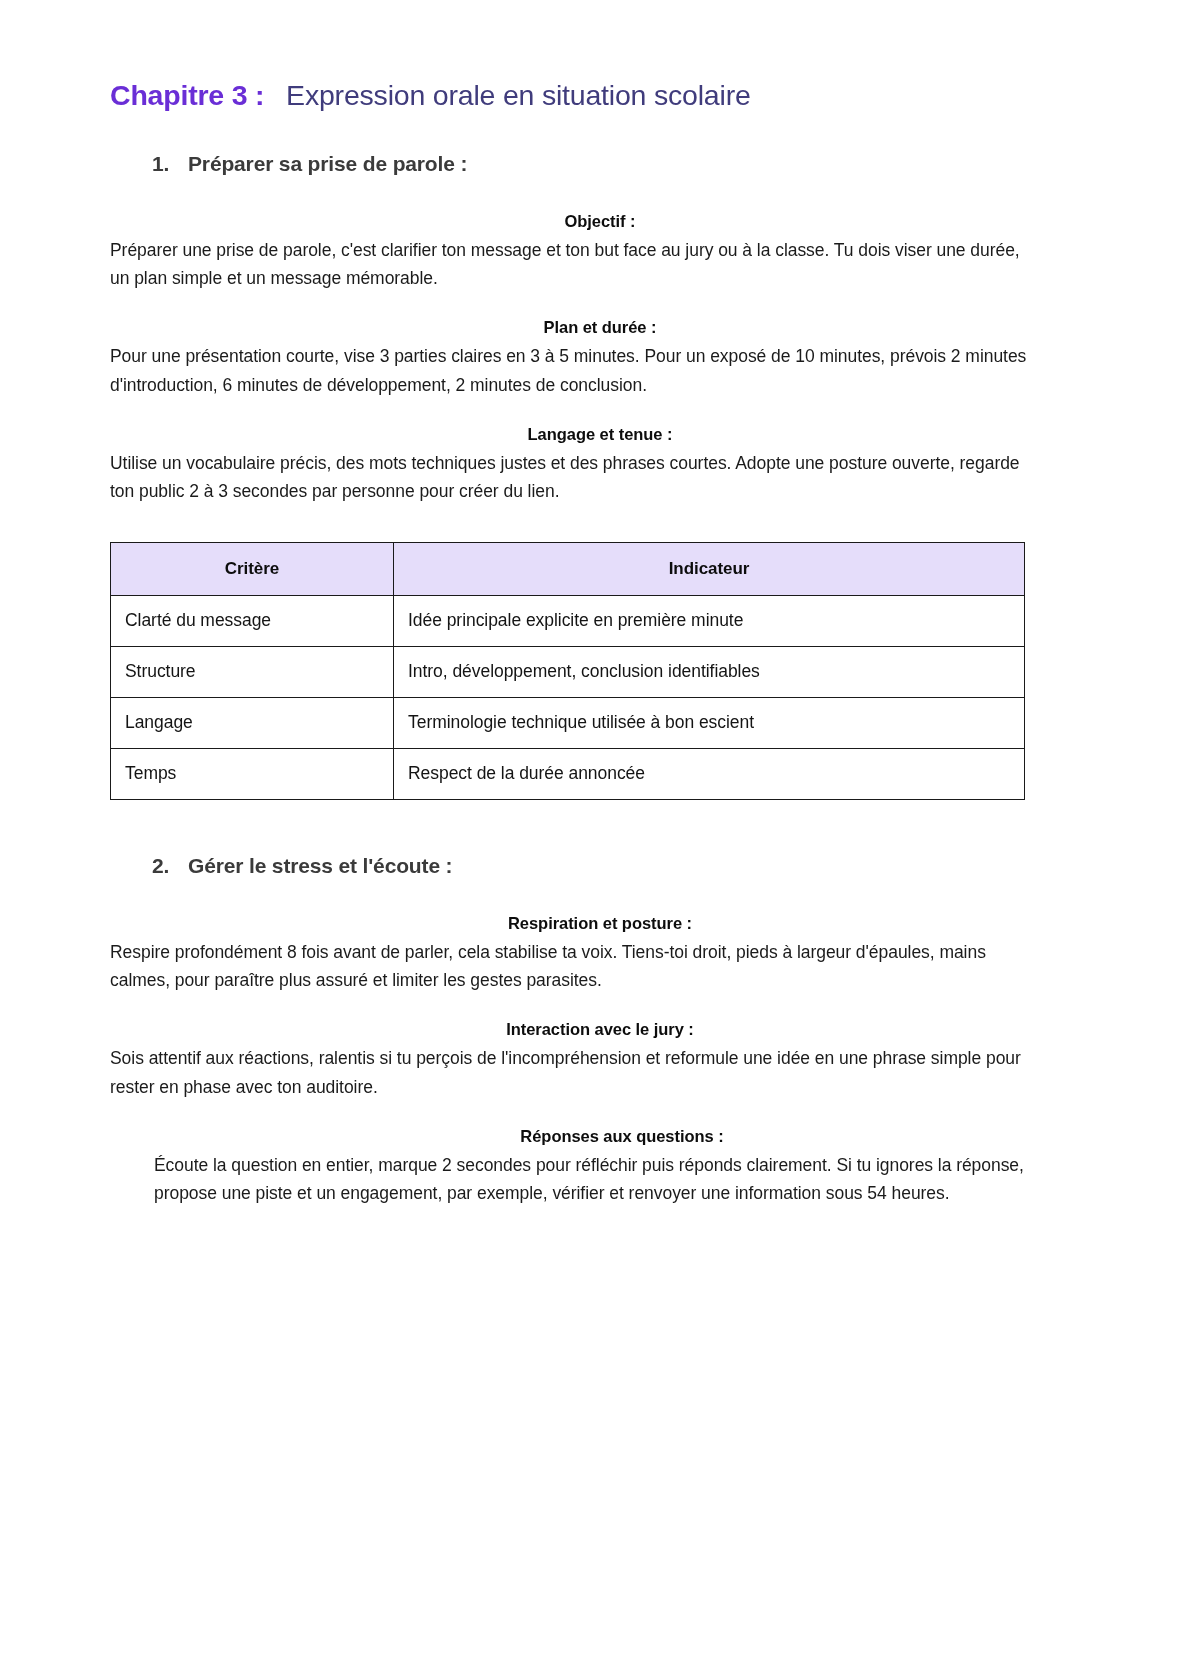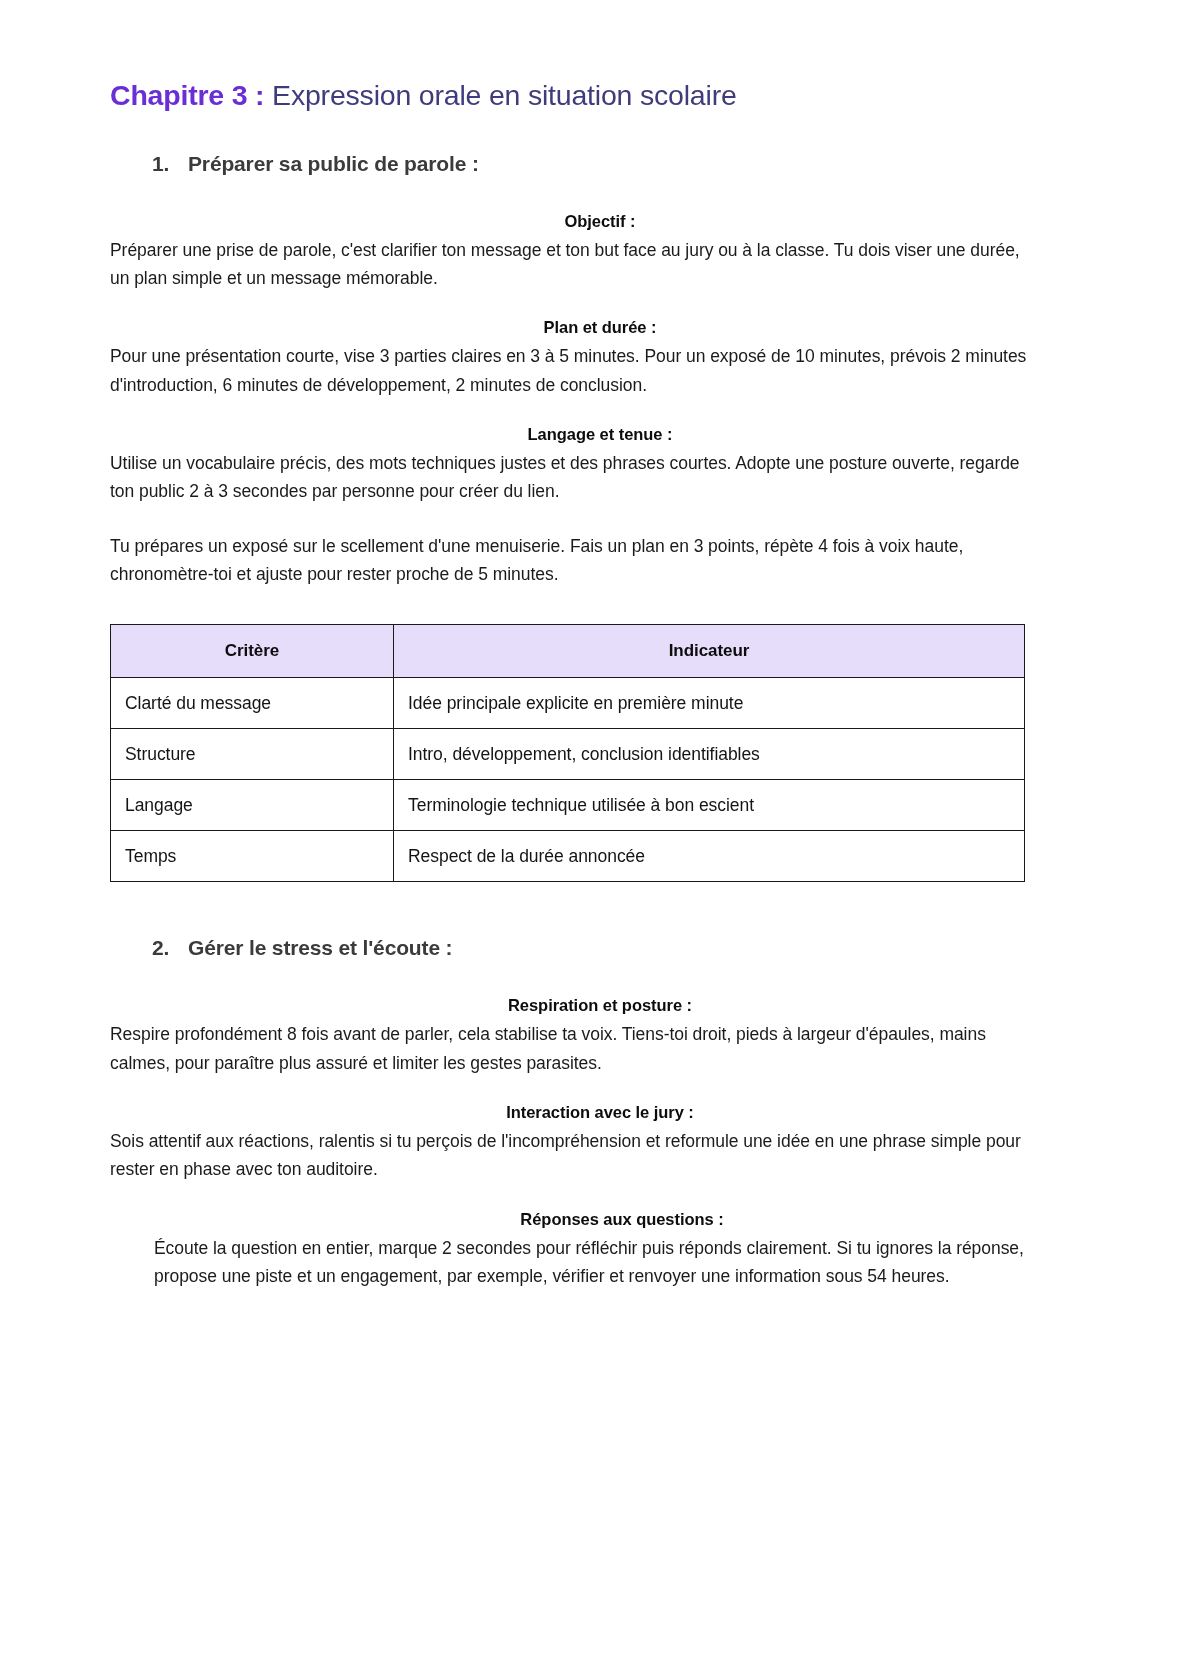--- a/index.html
+++ b/index.html
@@ -35,20 +35,21 @@
     font-weight: 400;
   }
   .doc-title .chapter-label {
     font-weight: 700;
     color: #6a2ed6;
     margin-top: 17px;
   }
   .doc-title .chapter-rest {
     font-weight: 400;
     color: #403c7c;
+    margin-left: 14px;
   }
 
   
   .section-heading {
     display: flex;
     align-items: baseline;
     margin: 0 0 36px 0;
     padding-left: 42px;
     font-size: 21px;
     font-weight: 700;
@@ -129,40 +130,39 @@
 <body>
 
 <div class="page">
 
   <h1 class="doc-title">
     <span class="chapter-label">Chapitre 3 :</span><span class="chapter-rest"> Expression orale en situation scolaire</span>
   </h1>
 
   <div class="section-heading">
     <span class="sec-num">1.</span>
-    <span class="sec-text">Préparer sa public de parole :</span>
+    <span class="sec-text">Préparer sa prise de parole :</span>
   </div>
 
   <div class="block">
     <div class="block-title">Objectif :</div>
     <p class="block-body">Préparer une prise de parole, c'est clarifier ton message et ton but face au jury ou à la classe. Tu dois viser une durée, un plan simple et un message mémorable.</p>
   </div>
 
   <div class="block">
     <div class="block-title">Plan et durée :</div>
     <p class="block-body">Pour une présentation courte, vise 3 parties claires en 3 à 5 minutes. Pour un exposé de 10 minutes, prévois 2 minutes d'introduction, 6 minutes de développement, 2 minutes de conclusion.</p>
   </div>
 
   <div class="block">
     <div class="block-title">Langage et tenue :</div>
     <p class="block-body">Utilise un vocabulaire précis, des mots techniques justes et des phrases courtes. Adopte une posture ouverte, regarde ton public 2 à 3 secondes par personne pour créer du lien.</p>
   </div>
 
   <div class="block">
-    <p class="block-body">Tu prépares un exposé sur le scellement d'une menuiserie. Fais un plan en 3 points, répète 4 fois à voix haute, chronomètre-toi et ajuste pour rester proche de 5 minutes.</p>
   </div>
 
   <table class="crit-table">
     <thead>
       <tr>
         <th class="col-critere">Critère</th>
         <th class="col-indicateur">Indicateur</th>
       </tr>
     </thead>
     <tbody>

